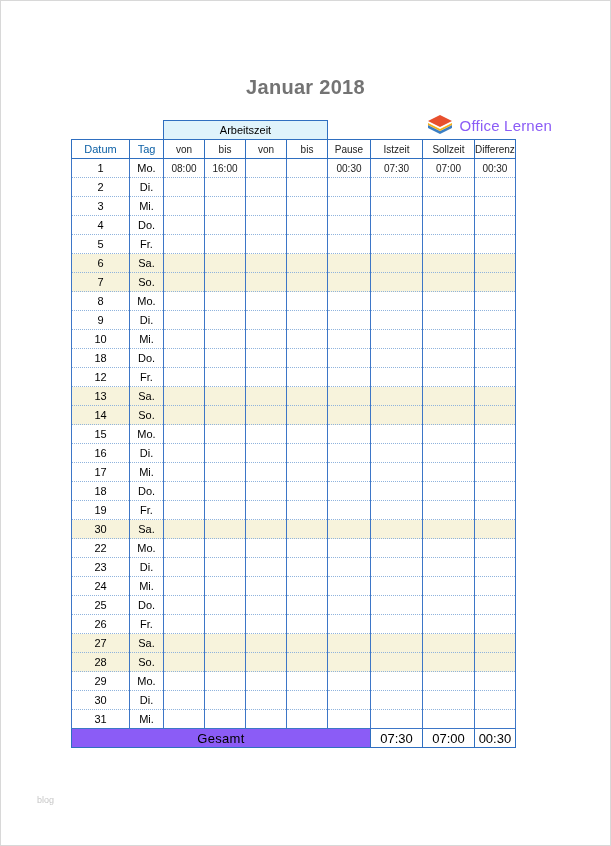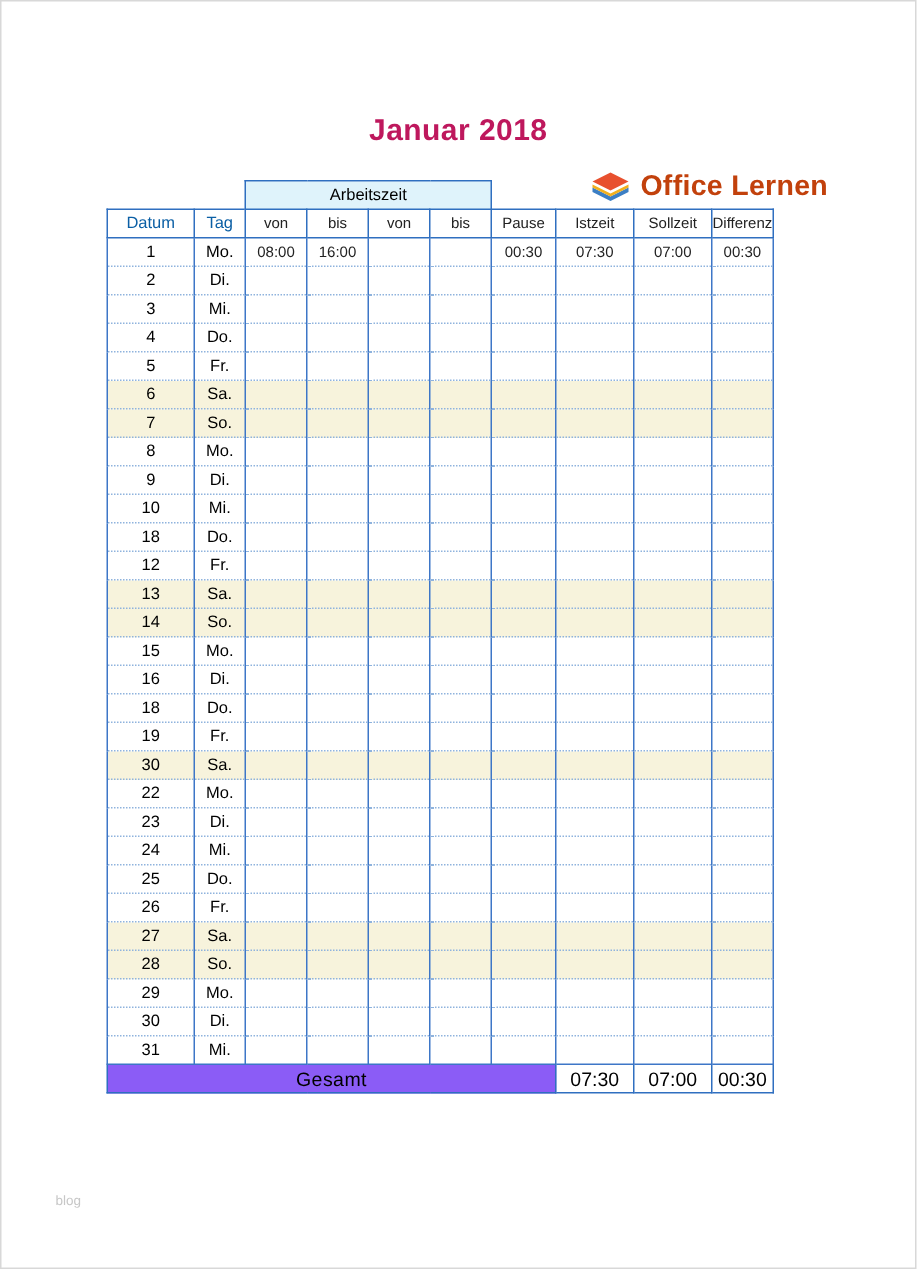--- a/index.html
+++ b/index.html
@@ -19,41 +19,41 @@
     width: 611px;
     height: 846px;
     box-sizing: border-box;
     border: 1px solid #d8d8d8;
     background: #ffffff;
   }
   .title {
     text-align: center;
     font-size: 20px;
     font-weight: bold;
-    color: #be185d;
+    color: #737373;
     margin-top: 75px;
     letter-spacing: 0.3px;
   }
   .logo {
     position: absolute;
     top: 113px;
     right: 58px;
     display: flex;
     align-items: center;
     gap: 7px;
   }
   .logo-mark {
     width: 26px;
     height: 22px;
     position: relative;
   }
   .logo-text {
-    font-size: 19px;
-    font-weight: bold;
-    color: #c2410c;
+    font-size: 15px;
+    font-weight: normal;
+    color: #8b5cf6;
     letter-spacing: 0.2px;
   }
   table.sheet {
     position: absolute;
     top: 119px;
     left: 70px;
     border-collapse: collapse;
     font-size: 11px;
   }
   table.sheet td, table.sheet th {
@@ -373,20 +373,32 @@
           <td class="c-val"></td>
           <td class="c-val"></td>
           <td class="c-val"></td>
           <td class="c-val"></td>
           <td class="c-val c-pause"></td>
           <td class="c-val c-ist"></td>
           <td class="c-val c-soll"></td>
           <td class="c-val c-diff"></td>
         </tr>
         <tr class="row">
+          <td class="c-date">17</td>
+          <td class="c-day">Mi.</td>
+          <td class="c-val"></td>
+          <td class="c-val"></td>
+          <td class="c-val"></td>
+          <td class="c-val"></td>
+          <td class="c-val c-pause"></td>
+          <td class="c-val c-ist"></td>
+          <td class="c-val c-soll"></td>
+          <td class="c-val c-diff"></td>
+        </tr>
+        <tr class="row">
           <td class="c-date">18</td>
           <td class="c-day">Do.</td>
           <td class="c-val"></td>
           <td class="c-val"></td>
           <td class="c-val"></td>
           <td class="c-val"></td>
           <td class="c-val c-pause"></td>
           <td class="c-val c-ist"></td>
           <td class="c-val c-soll"></td>
           <td class="c-val c-diff"></td>

